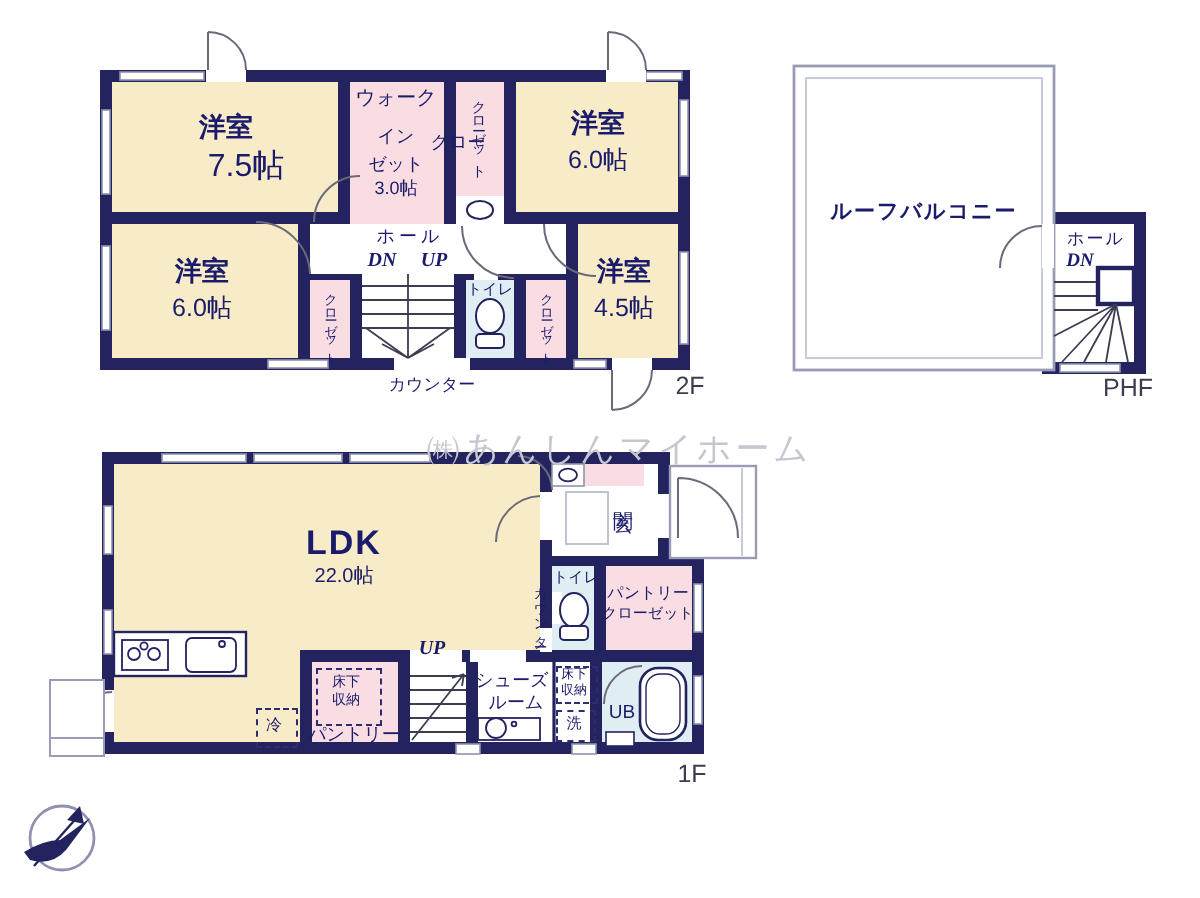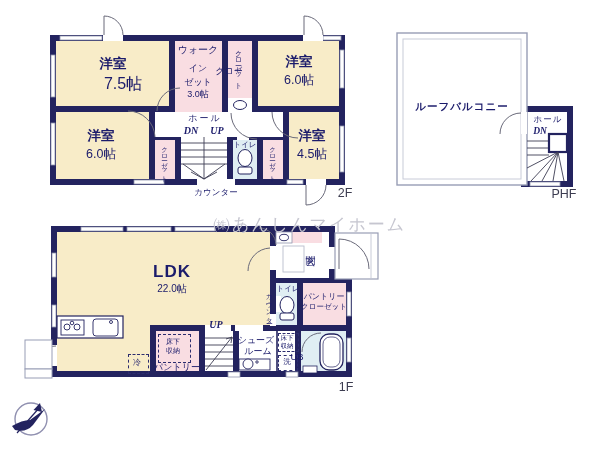--- a/index.html
+++ b/index.html
@@ -253,18 +253,18 @@
   <div class="lb it" style="left:216px;top:320px;font-size:10px;">UP</div>
   <div class="lb" style="left:173px;top:338px;font-size:7px;">床下</div>
   <div class="lb" style="left:173px;top:347px;font-size:7px;">収納</div>
   <div class="lb" style="left:177px;top:363px;font-size:9px;font-family:Liberation Serif, serif;">パントリー</div>
   <div class="lb" style="left:256px;top:336px;font-size:9px;">シューズ</div>
   <div class="lb" style="left:258px;top:347px;font-size:9px;">ルーム</div>
   <div class="lb" style="left:287px;top:335px;font-size:6.5px;">床下</div>
   <div class="lb" style="left:287px;top:343px;font-size:6.5px;">収納</div>
   <div class="lb" style="left:287px;top:358px;font-size:7.5px;">洗</div>
   <div class="lb" style="left:137px;top:359px;font-size:8px;">冷</div>
-  <div class="lb" style="left:297px;top:352px;font-size:9.5px;">UB</div>
+  <div class="lb" style="left:311px;top:352px;font-size:9.5px;">UB</div>
   <div class="lb fl" style="left:346px;top:381px;font-size:12.5px;">1F</div>
 
   <div class="wm" style="left:213px;top:213px;font-size:17px;">㈱あんしんマイホーム</div>
 
 </div>
 
 </body></html>

